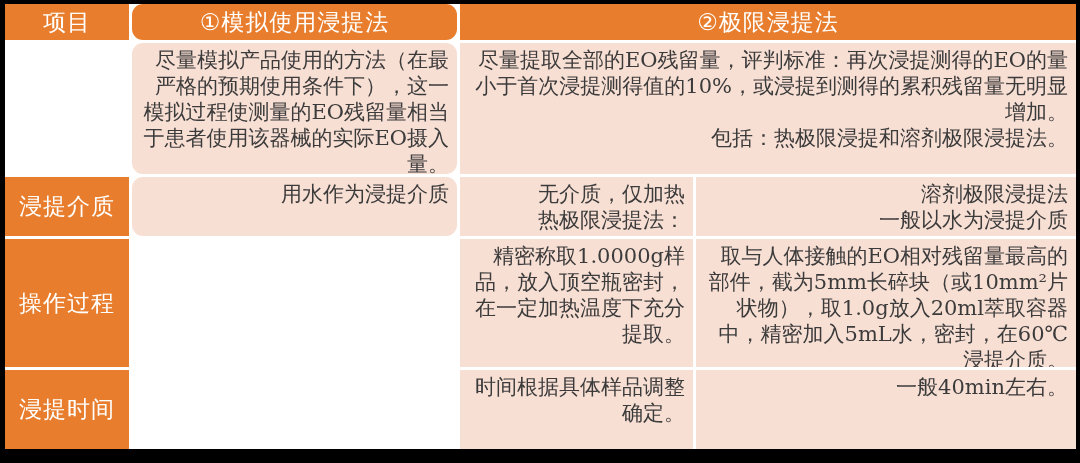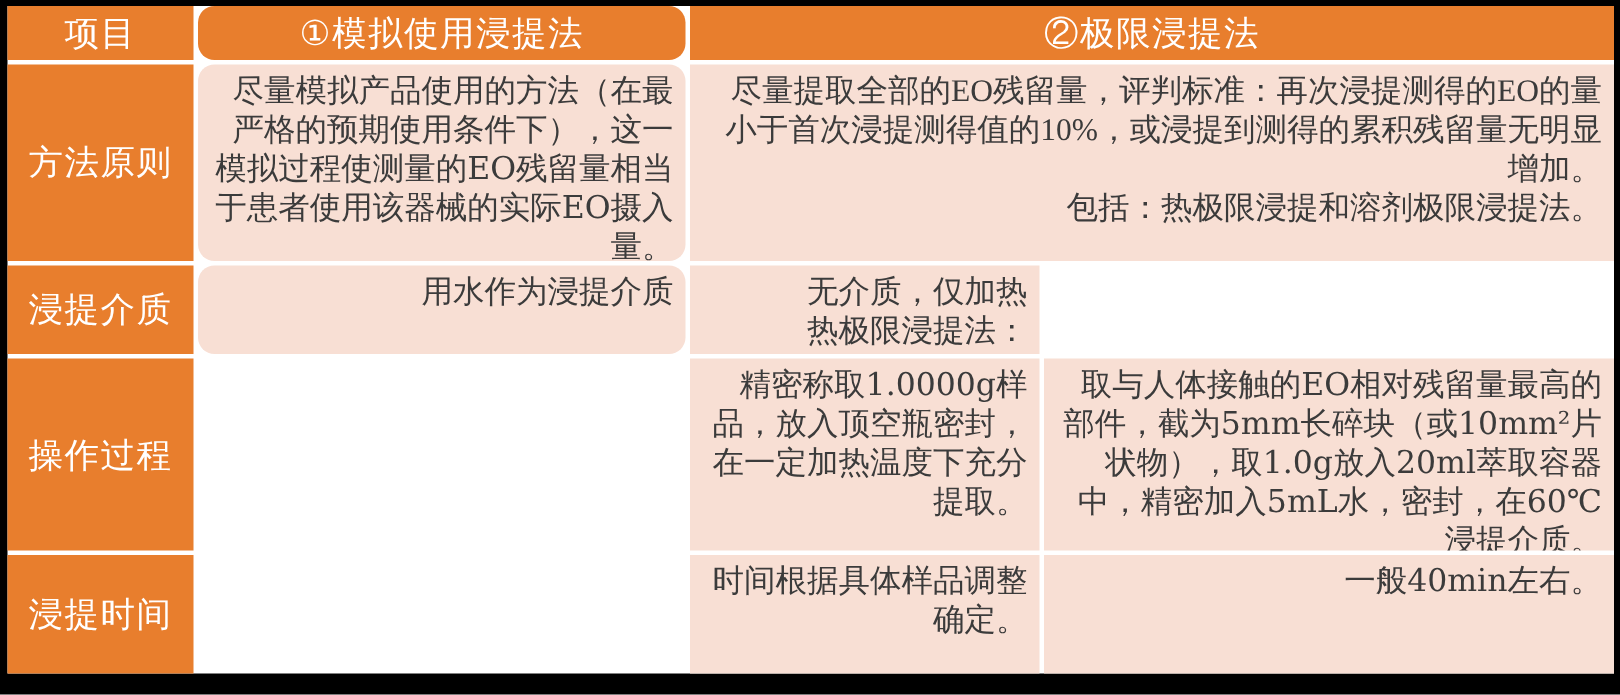--- a/index.html
+++ b/index.html
@@ -26,54 +26,55 @@
   }
   .body-cell{
     background:var(--cell-bg);
     color:var(--body-text);
     font-size:21px;line-height:26px;
     padding:4px 8px 4px 9px;
     text-align:right;
   }
   .center-h{text-align:right;}
   .c1{grid-column:1;} .c2{grid-column:2;border-radius:11px;} .c3{grid-column:3;} .c4{grid-column:4;}
-  .c34{grid-column:3/5;font-family:Liberation Serif, serif;}
+  .c34{grid-column:3/5;}
   .r1{grid-row:1;} .r2{grid-row:2;} .r3{grid-row:3;} .r4{grid-row:4;} .r5{grid-row:5;}
 </style>
 </head>
 <body style="background: rgb(0, 0, 0);">
 
 <div class="table-wrap" style="background: #ffffff;">
 
   <div class="cell orange r1 c1">
     <span>项目</span>
   </div>
   <div class="cell orange r1 c2">
     <span>①模拟使用浸提法</span>
   </div>
   <div class="cell orange r1 c34">
     <span>②极限浸提法</span>
   </div>
 
-  <div class="cell orange r2 c1">
-    <span>方法原则</span>
-  </div>
   <div class="cell body-cell r2 c2">尽量模拟产品使用的方法（在最严格的预期使用条件下），这一模拟过程使测量的EO残留量相当于患者使用该器械的实际EO摄入量。</div>
   <div class="cell body-cell r2 c34">
     <div>尽量提取全部的EO残留量，评判标准：再次浸提测得的EO的量小于首次浸提测得值的10%，或浸提到测得的累积残留量无明显增加。</div>
     <div>包括：热极限浸提和溶剂极限浸提法。</div>
   </div>
 
   <div class="cell orange r3 c1">
     <span>浸提介质</span>
   </div>
   <div class="cell body-cell center-h r3 c2">用水作为浸提介质</div>
   <div class="cell body-cell center-h r3 c3">
     <div>无介质，仅加热</div>
     <div>热极限浸提法：</div>
+  </div>
+  <div class="cell body-cell center-h r3 c4">
+    <div>溶剂极限浸提法</div>
+    <div>一般以水为浸提介质</div>
   </div>
 
   <div class="cell orange r4 c1">
     <span>操作过程</span>
   </div>
   <div class="cell body-cell r4 c3">精密称取1.0000g样品，放入顶空瓶密封，在一定加热温度下充分提取。</div>
   <div class="cell body-cell r4 c4">取与人体接触的EO相对残留量最高的部件，截为5mm长碎块（或10mm²片状物），取1.0g放入20ml萃取容器中，精密加入5mL水，密封，在60℃浸提介质。</div>
 
   <div class="cell orange r5 c1">
     <span>浸提时间</span>

